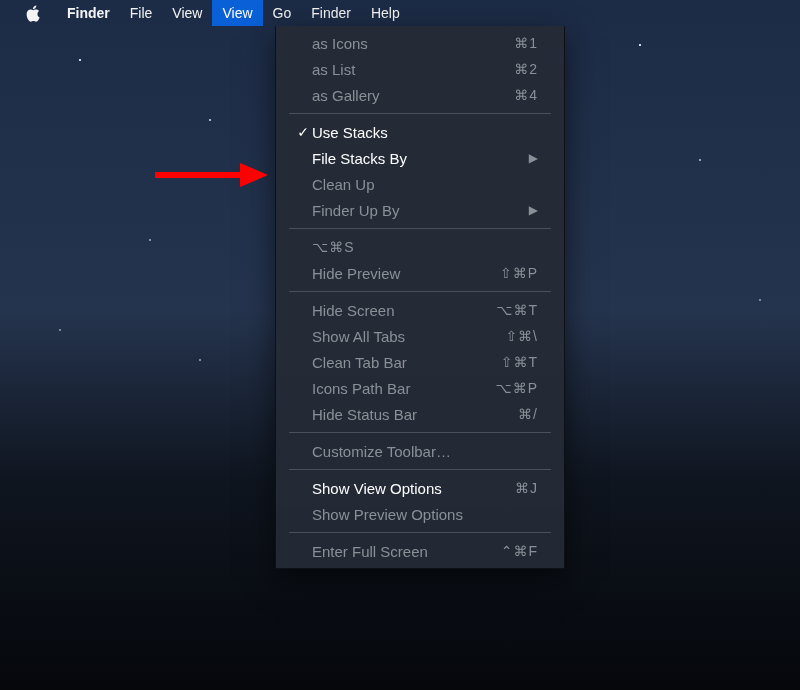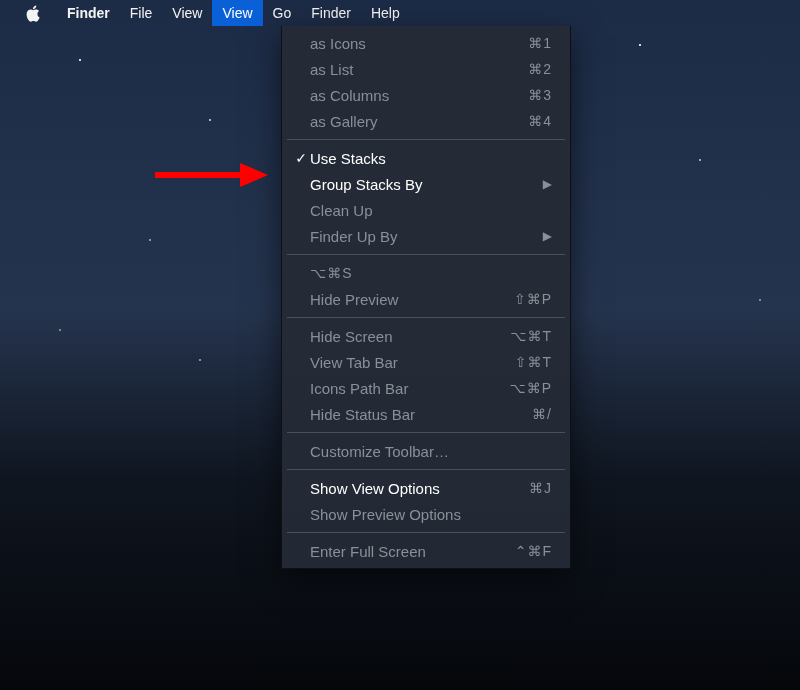--- a/index.html
+++ b/index.html
@@ -15,21 +15,21 @@
     radial-gradient(1px 1px at 200px 360px,#848ea0 99%,transparent),
     linear-gradient(to bottom,#1c2b46 0%,#25344e 45%,#0f151f 70%,#05070b 100%);
   }
   
   #menubar { position:absolute; top:0; left:12px; width:100%; height:26px; display:flex; align-items:center; padding:0 14px; color:#f4f4f4; font-size:14px; font-weight:500; }
   #menubar .apple { margin-right:16px; display:flex; align-items:center; }
   #menubar .item { padding:0 10px; height:26px; line-height:26px; cursor:default; }
   #menubar .item.app { font-weight:700; }
   #menubar .item.active { background:#0a60d6; color:#fff; }
   
-  #dropdown { position:absolute; top:26px; left:281px; width:290px; background:rgba(36,42,54,0.97); border:1px solid rgba(0,0,0,0.6); border-top:none; box-shadow:0 10px 30px rgba(0,0,0,0.55); padding:4px 4px; }
+  #dropdown { position:absolute; top:26px; left:275px; width:290px; background:rgba(36,42,54,0.97); border:1px solid rgba(0,0,0,0.6); border-top:none; box-shadow:0 10px 30px rgba(0,0,0,0.55); padding:4px 12px; }
   .mi { display:flex; align-items:center; height:26px; padding:0 14px 0 6px; font-size:15px; color:#fff; cursor:default; }
   .mi.disabled { color:#8b8f97; }
   .mi .chk { width:18px; text-align:center; font-size:14px; flex:0 0 18px; }
   .mi .lbl { flex:1 1 auto; white-space:nowrap; }
   .mi .sc  { flex:0 0 auto; color:#8b8f97; font-size:14px; letter-spacing:1px; text-align:right; }
   .mi .sub { flex:0 0 auto; color:#8b8f97; font-size:12px; }
   .sep { height:1px; margin:5px 1px; background:#4a505a; }
   
   #arrow { position:absolute; top:155px; left:150px; }
 </style>
@@ -60,36 +60,31 @@
         <span class="lbl">as Icons</span>
         <span class="sc">⌘1</span>
       </div>
       <div class="mi disabled">
         <span class="chk"></span>
         <span class="lbl">as List</span>
         <span class="sc">⌘2</span>
       </div>
       <div class="mi disabled">
         <span class="chk"></span>
-        <span class="lbl">as Columns</span>
-        <span class="sc">⌘3</span>
-      </div>
-      <div class="mi disabled">
-        <span class="chk"></span>
         <span class="lbl">as Gallery</span>
         <span class="sc">⌘4</span>
       </div>
       <div class="sep"></div>
       <div class="mi">
         <span class="chk">✓</span>
         <span class="lbl">Use Stacks</span>
       </div>
       <div class="mi">
         <span class="chk"></span>
-        <span class="lbl">Group Stacks By</span>
+        <span class="lbl">File Stacks By</span>
         <span class="sub">▶</span>
       </div>
       <div class="mi disabled">
         <span class="chk"></span>
         <span class="lbl">Clean Up</span>
       </div>
       <div class="mi disabled">
         <span class="chk"></span>
         <span class="lbl">Finder Up By</span>
         <span class="sub">▶</span>
@@ -105,21 +100,26 @@
         <span class="sc">⇧⌘P</span>
       </div>
       <div class="sep"></div>
       <div class="mi disabled">
         <span class="chk"></span>
         <span class="lbl">Hide Screen</span>
         <span class="sc">⌥⌘T</span>
       </div>
       <div class="mi disabled">
         <span class="chk"></span>
-        <span class="lbl">View Tab Bar</span>
+        <span class="lbl">Show All Tabs</span>
+        <span class="sc">⇧⌘\</span>
+      </div>
+      <div class="mi disabled">
+        <span class="chk"></span>
+        <span class="lbl">Clean Tab Bar</span>
         <span class="sc">⇧⌘T</span>
       </div>
       <div class="mi disabled">
         <span class="chk"></span>
         <span class="lbl">Icons Path Bar</span>
         <span class="sc">⌥⌘P</span>
       </div>
       <div class="mi disabled">
         <span class="chk"></span>
         <span class="lbl">Hide Status Bar</span>

